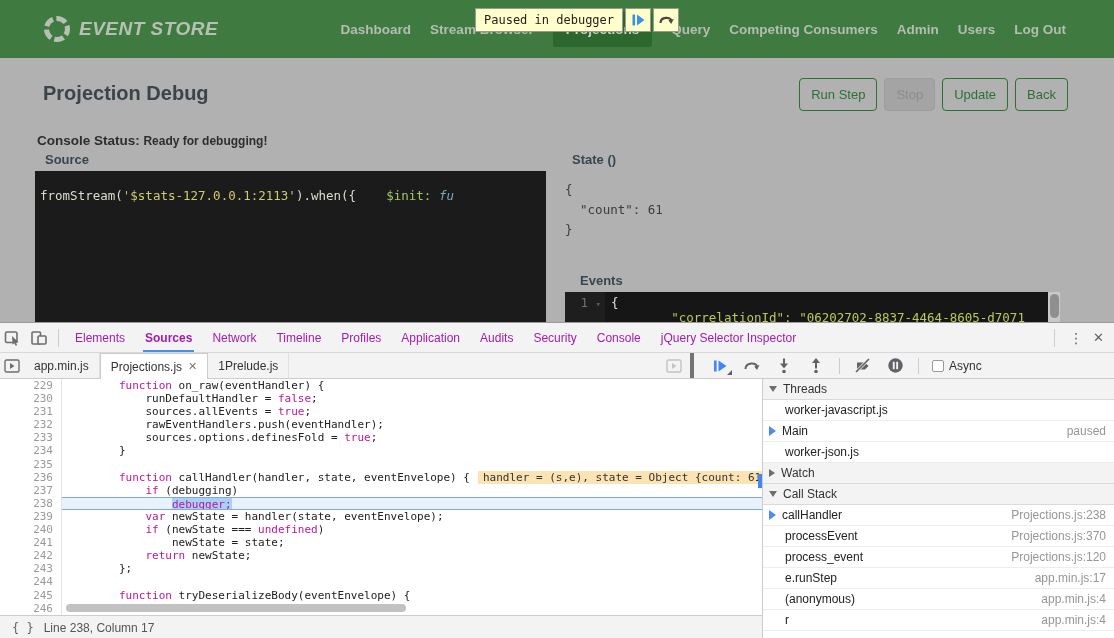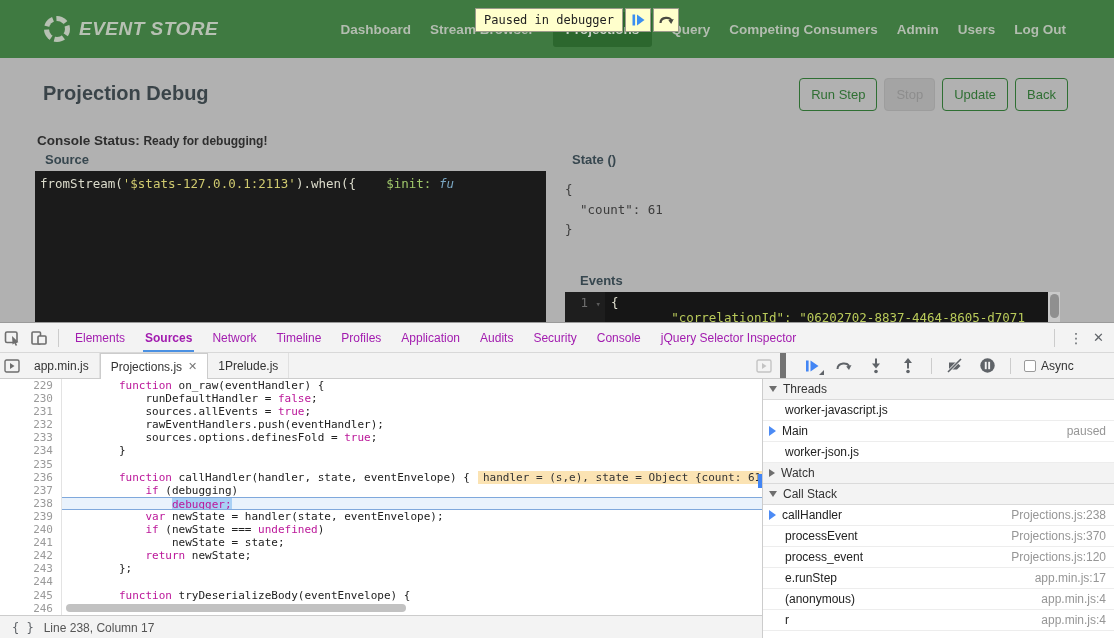--- a/index.html
+++ b/index.html
@@ -29,21 +29,21 @@
 
   .status-line { position:absolute; left:37px; top:133px; font-size:13px; color:#2e2e2e; }
   .status-line .lbl { font-weight:bold; font-size:13.5px; }
   .status-line .val { font-weight:bold; font-size:12px; }
 
   .sec-label { position:absolute; font-size:13px; font-weight:bold; color:#37474f; }
 
   .source-editor { position:absolute; left:35px; top:171px; width:511px; height:151px; background:#1b1b1b; display:flex; font-family:"DejaVu Sans Mono", monospace; font-size:12.5px; overflow:hidden; }
   .se-gutter { width:36px; background:#222; border-right:1px solid #2e2e2e; color:#7a7a7a; text-align:right; padding:5px 5px 0 0; flex-shrink:0; }
   .se-gutter .info-i { color:#5f5f5f; font-style:italic; margin-right:4px; }
-  .se-code { padding:5px 0 0 5px; white-space:pre; color:#dcdccc; }
+  .se-code { padding:17px 0 0 5px; white-space:pre; color:#dcdccc; }
   .tok-str { color:#d0ca6f; } .tok-green { color:#9fc76a; } .tok-fn { color:#7aa6c2; font-style:italic; }
 
   .state-json { position:absolute; left:565px; top:180px; font-family:"DejaVu Sans Mono", monospace; font-size:12.5px; color:#3c3c3c; line-height:20px; white-space:pre; }
 
   .events-editor { position:absolute; left:565px; top:292px; width:495px; height:30px; }
   .ee-black { position:absolute; left:0; top:0; width:483px; height:30px; background:#161616; display:flex; font-family:"DejaVu Sans Mono", monospace; font-size:12.5px; overflow:hidden; }
   .ee-gutter { width:40px; background:#1e1e1e; color:#6f6f6f; text-align:right; padding:3px 4px 0 0; flex-shrink:0; }
   .ee-fold { color:#5a5a5a; font-size:9px; }
   .ee-code { padding:3px 0 0 6px; white-space:pre; color:#e0e0d0; }
   .ee-line2 { color:#b9ca5a; }
@@ -64,21 +64,21 @@
   .dt-close { font-size:13px; color:#5f6368; cursor:pointer; padding:0 10px 0 2px; }
 
   .dt-filebar { height:26px; background:#f3f3f3; border-bottom:1px solid #ccc; display:flex; align-items:stretch; }
   .fb-left { display:flex; align-items:center; padding:0 4px; }
   .fb-tabs { display:flex; align-items:stretch; }
   .fb-tab { padding:0 10px; display:flex; align-items:center; gap:6px; color:#333; border-right:1px solid #e0e0e0; cursor:pointer; }
   .fb-tab.active { background:#fff; border:1px solid #ccc; border-bottom:none; margin-bottom:-1px; }
   .fb-x { color:#777; font-size:11px; cursor:pointer; }
   .fb-spacer { flex:1; }
   .fb-panelbtn { display:flex; align-items:center; padding:0 8px; opacity:.45; }
-  .dbg-toolbar { width:334px; border-left:6px solid #737373; display:flex; align-items:center; padding-left:12px; gap:4px; background:#f3f3f3; flex-shrink:0; }
+  .dbg-toolbar { width:424px; border-left:4px solid #737373; display:flex; align-items:center; padding-left:12px; gap:4px; background:#f3f3f3; flex-shrink:0; }
   .dbg-btn { width:28px; height:22px; display:flex; align-items:center; justify-content:center; cursor:pointer; position:relative; }
   .dbg-btn.resume::after { content:""; position:absolute; right:2px; bottom:2px; border-left:5px solid transparent; border-bottom:5px solid #5f6368; }
   .dbg-div { width:1px; height:16px; background:#ccc; margin:0 5px; }
   .async-wrap { display:flex; align-items:center; gap:5px; margin-left:4px; cursor:pointer; }
   .async-box { width:12px; height:12px; border:1px solid #9a9a9a; border-radius:2px; background:#fff; }
 
   .dt-body { display:flex; height:236px; }
   .dt-editor { flex:1; position:relative; overflow:hidden; background:#fff; }
   .code-scroll { position:absolute; inset:0; }
   .code-line { display:flex; height:13.1px; line-height:13.1px; font-family:"DejaVu Sans Mono", monospace; font-size:11px; white-space:pre; }

